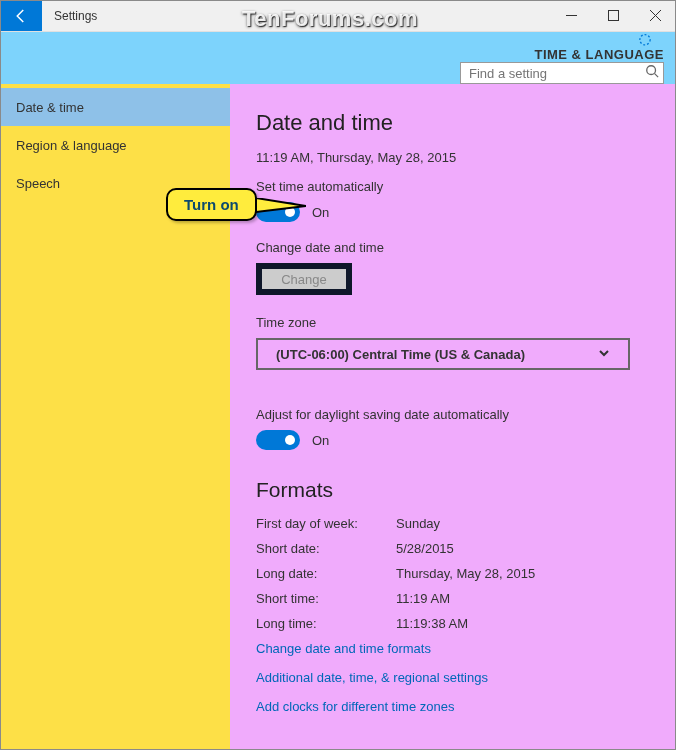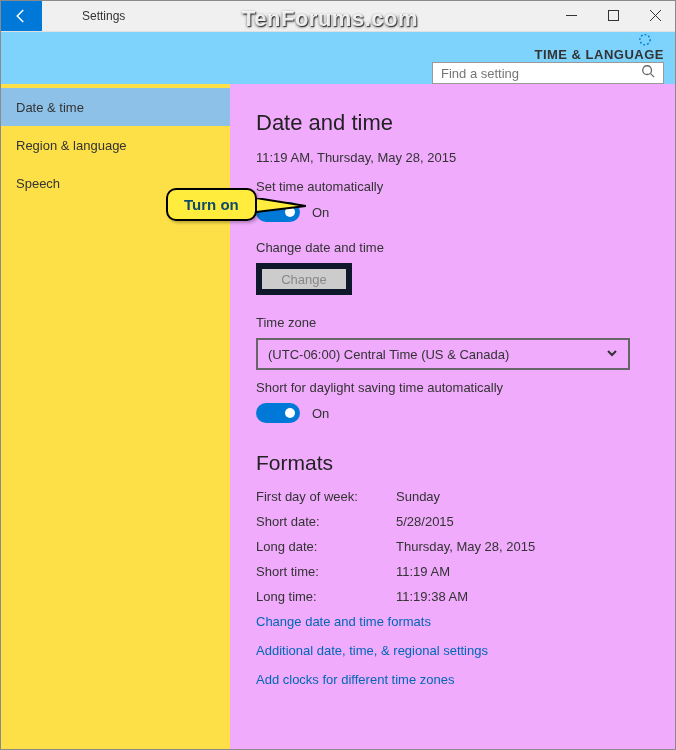--- a/index.html
+++ b/index.html
@@ -1,47 +1,47 @@
 <!DOCTYPE html>
 <html><head>
 <meta charset="utf-8">
 <style>
 * { margin:0; padding:0; box-sizing:border-box; font-family:"Segoe UI",Arial,sans-serif; }
 body { width:676px; height:750px; position:relative; overflow:hidden; background:#fff; }
-.titlebar { height:32px; background:#f0f0f0; display:flex; align-items:stretch; border-bottom:1px solid #e0e0e0;gap:28px; }
+.titlebar { height:32px; background:#f0f0f0; display:flex; align-items:stretch; border-bottom:1px solid #e0e0e0; }
 .back-btn { width:42px; background:#0078d7; display:flex; align-items:center; justify-content:center; color:#fff; }
 .back-btn svg { width:18px; height:18px; stroke:#fff; stroke-width:2; fill:none; }
 .title-label { flex:0 0 auto; padding:0 12px; font-size:12px; color:#333; display:flex; align-items:center; }
 .titlebar-spacer { flex:1; }
 .win-btns { display:flex; }
 .win-btn { width:42px; display:flex; align-items:center; justify-content:center; }
 .win-btn svg { width:11px; height:11px; stroke:#333; stroke-width:1; fill:none; }
 .header { height:52px; background:#7dd3fc; display:flex; align-items:flex-end; padding:0 12px;flex-direction:column; }
 .header-icon { width:22px; height:22px; margin-right:8px; }
 .header-icon circle { fill:none; stroke:#0078d7; stroke-width:2; stroke-dasharray:3 3; }
 .header-title { font-size:13px; font-weight:600; letter-spacing:0.5px; color:#333; }
 .header-spacer { flex:1; }
-.search-box { width:232px; height:30px; border:1px solid #999; background:#fff; display:flex; align-items:center; padding:0 8px; }
+.search-box { width:204px; height:30px; border:1px solid #999; background:#fff; display:flex; align-items:center; padding:0 8px; }
 .search-input { flex:1; border:none; outline:none; font-size:13px; color:#666; background:transparent; }
 .search-icon svg { width:14px; height:14px; stroke:#666; stroke-width:1.5; fill:none; }
 .body { display:flex; height:calc(750px - 84px); }
 .sidebar { width:230px; background:#fde047; padding-top:4px; }
 .sidebar-item { height:38px; display:flex; align-items:center; padding:0 16px; font-size:13px; color:#333; }
 .sidebar-item.active { background:#8ec1e8; }
 .main { flex:1; background:#f0abfc; padding:20px 26px; overflow:auto; }
 .main h1 { font-size:22px; font-weight:400; color:#222; margin:6px 0 14px; }
 .main h2 { font-size:21px; font-weight:400; color:#222; margin:28px 0 14px; }
 .main .line { font-size:13px; color:#333; margin-bottom:14px; }
 .main .label { font-size:13px; color:#333; margin-bottom:8px; }
 .toggle-row { display:flex; align-items:center; margin-bottom:18px; }
 .toggle { width:44px; height:20px; border-radius:10px; background:#0078d7; position:relative; cursor:pointer; }
 .toggle::after { content:""; position:absolute; width:10px; height:10px; background:#fff; border-radius:50%; top:5px; right:5px; }
 .toggle-state { font-size:13px; color:#333; margin-left:12px; }
 .change-btn { width:96px; height:32px; border:6px solid #0f172a; background:#ccc; color:#888; font-size:13px; margin-bottom:20px; }
-.select { width:374px; height:32px; border:2px solid #666; display:flex; align-items:center; padding:0 10px; font-size:13px; color:#333; margin-bottom:10px; }
+.select { width:374px; height:32px; border:2px solid #666; display:flex; align-items:center; padding:0 18px; font-size:13px; color:#333; margin-bottom:37px;font-weight:bold; }
 .select-val { flex:1; }
 .chev svg { width:12px; height:12px; stroke:#333; stroke-width:2; fill:none; }
 .fmt-table { font-size:13px; }
 .fmt-row { display:flex; margin-bottom:10px; }
 .fmt-k { width:140px; color:#333; }
 .fmt-v { color:#333; }
 .link { font-size:13px; color:#0067b8; margin:8px 0 14px; cursor:pointer; }
 .callout { position:absolute; left:166px; top:188px; z-index:5; }
 .callout-body { background:#ffec3d; border:2px solid #000; border-radius:10px; padding:6px 16px; font-size:15px; font-weight:700; color:#0c4a6e; position:relative; box-shadow:2px 2px 3px rgba(0,0,0,.25); }
 .callout-tail { position:absolute; left:90px; top:10px; }
@@ -121,21 +121,21 @@
     <button class="change-btn" disabled="">Change</button>
 
     <div class="label">Time zone</div>
     <div class="select">
       <span class="select-val">(UTC-06:00) Central Time (US &amp; Canada)</span>
       <span class="chev"><svg viewBox="0 0 12 12">
             <path d="M2 4 L6 8 L10 4"></path>
           </svg></span>
     </div>
 
-    <div class="label">Short for daylight saving time automatically</div>
+    <div class="label">Adjust for daylight saving date automatically</div>
     <div class="toggle-row">
       <div class="toggle"></div>
       <div class="toggle-state">On</div>
     </div>
 
     <h2>Formats</h2>
     <div class="fmt-table">
       <div class="fmt-row">
           <div class="fmt-k">First day of week:</div>
           <div class="fmt-v">Sunday</div>

